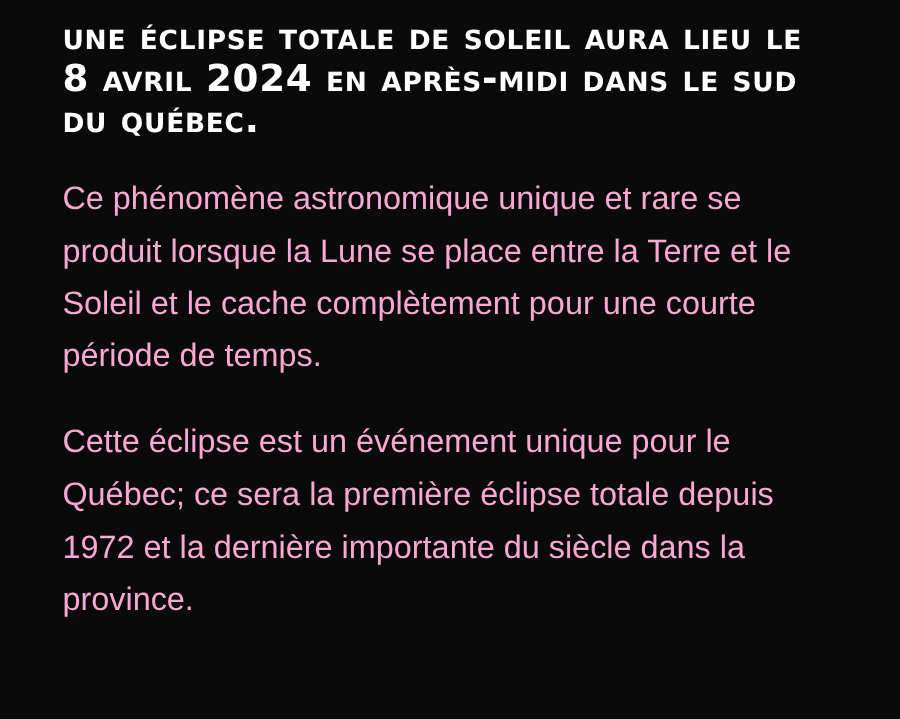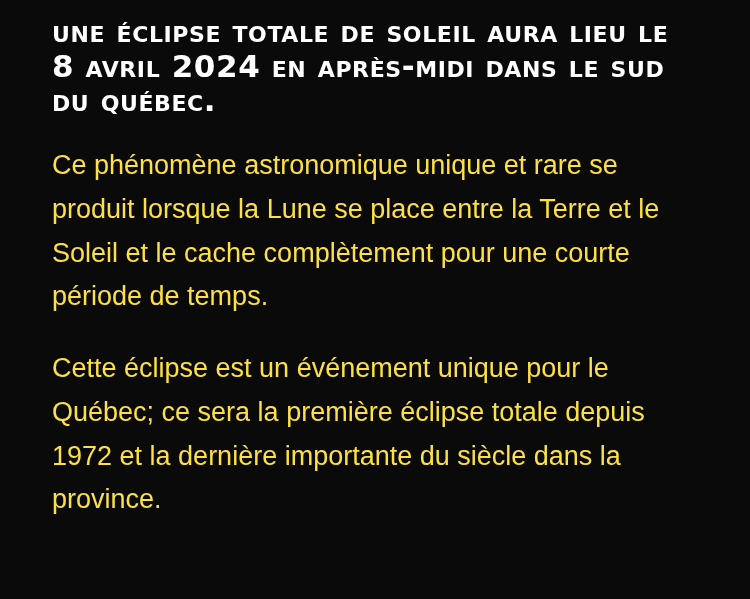--- a/index.html
+++ b/index.html
@@ -36,21 +36,21 @@
   }
   .headline::first-letter {
     text-transform: lowercase;
   }
   .body-para {
     margin: 0 0 28px 0;
     font-family: "Liberation Sans", sans-serif;
     font-weight: 400;
     font-size: 27px;
     line-height: 1.62;
-    color: #fde047;
+    color: #f9a8d4;
     max-width: 640px;
   }
   .body-para:last-child {
     margin-bottom: 4px;
   }
 </style>
 </head>
 <body>
 
 <div class="page">

